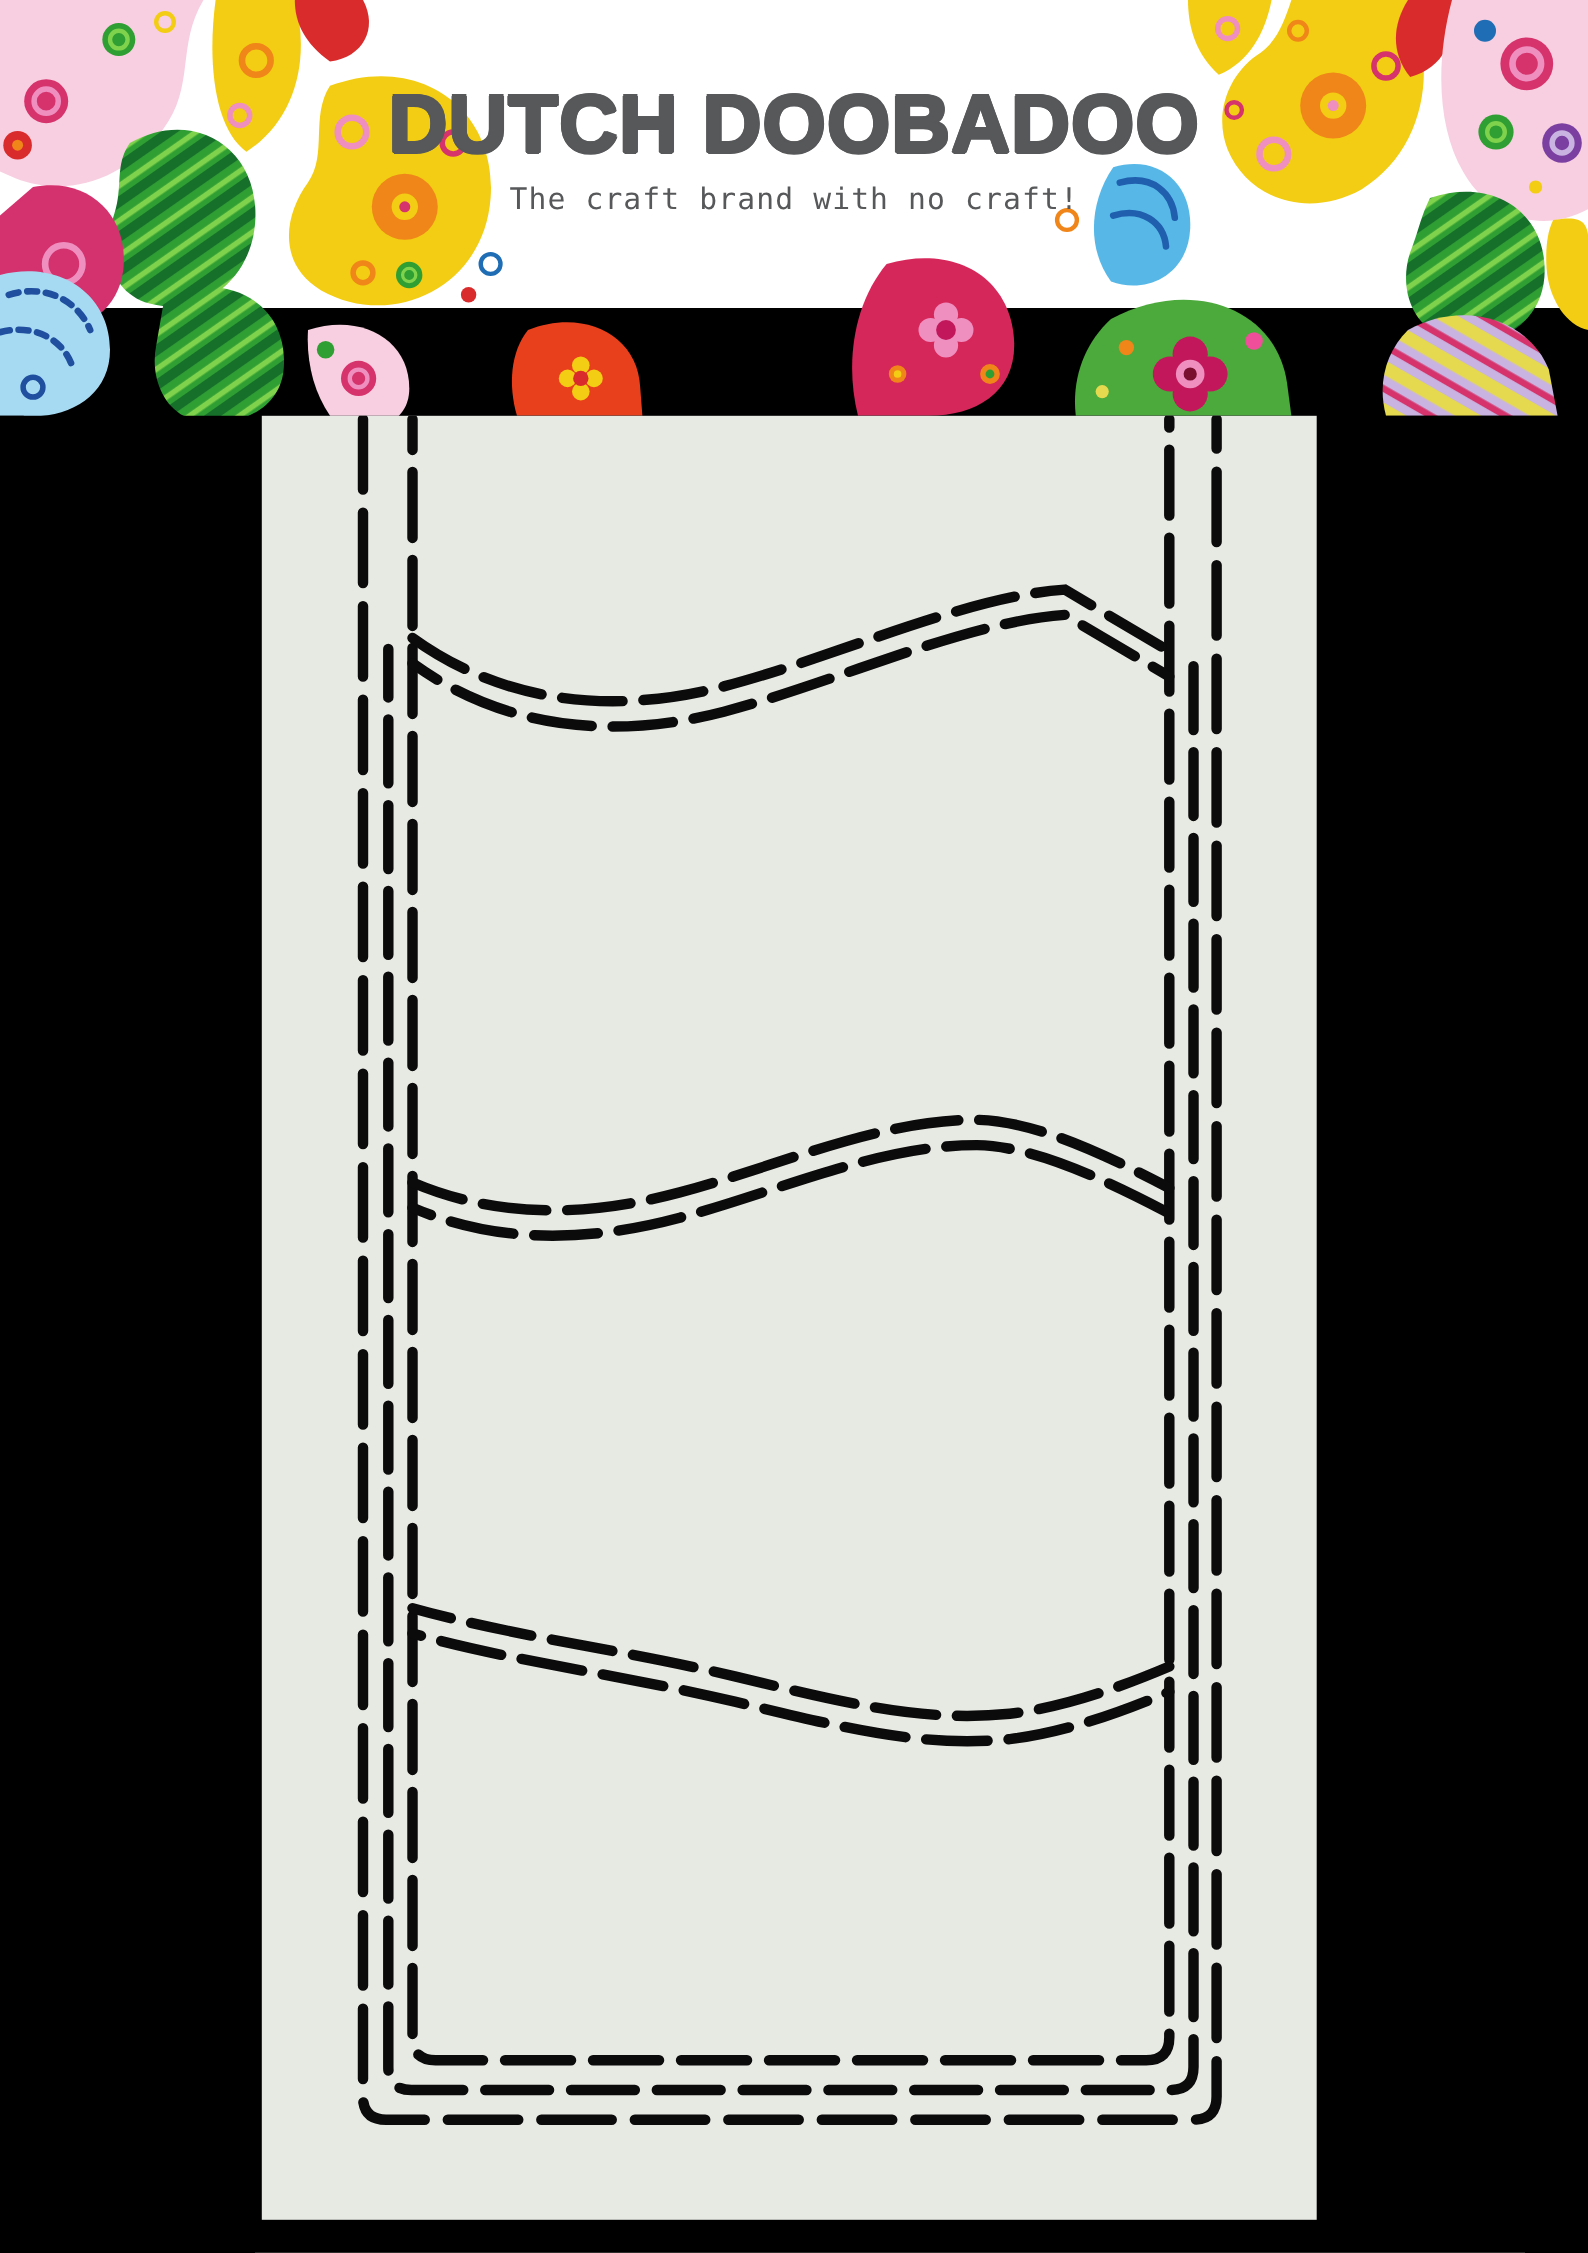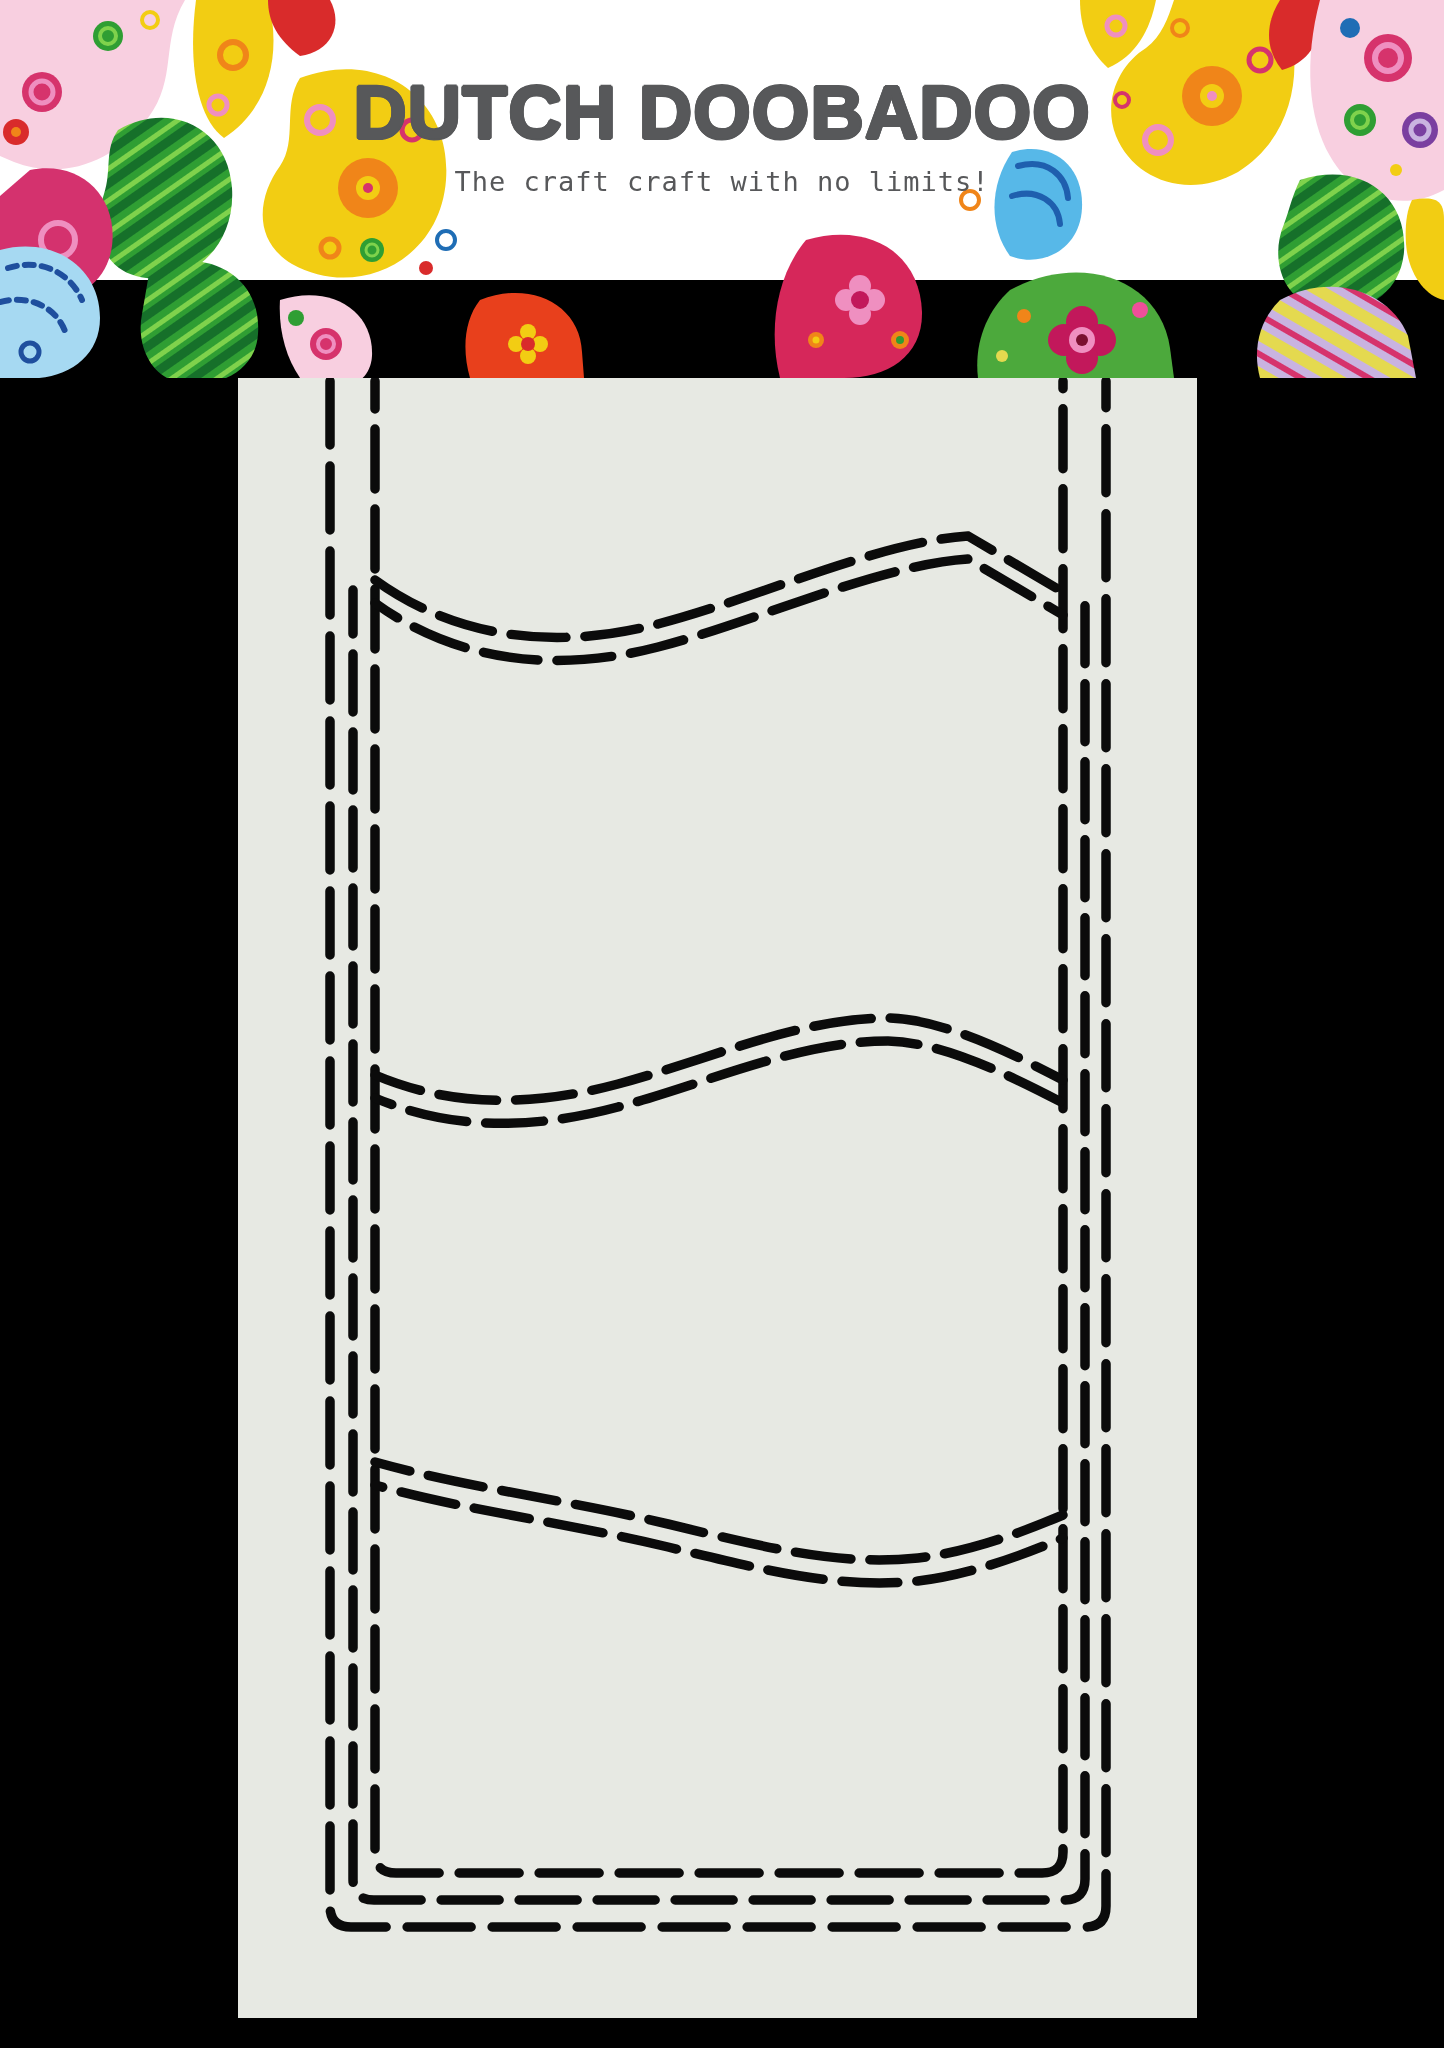--- a/index.html
+++ b/index.html
@@ -195,21 +195,21 @@
       <path d="M520 300 C570 272 630 290 648 336 L656 378 L500 378 C492 348 500 320 520 300 Z" fill="url(#pstrR)"></path>
 
       <path d="M652 200 C676 196 684 200 684 220 L684 300 C664 296 648 272 646 244 C645 228 646 212 652 200 Z" fill="#f2cd13"></path>
       <circle class="ring" cx="210" cy="200" r="9" stroke="#f08519" stroke-width="4"></circle>
       <circle cx="196" cy="130" r="6" fill="#d6336c"></circle>
     </g>
   </svg>
 
   <div class="brandblock">
     <div class="brand">DUTCH DOOBADOO</div>
-    <div class="tagline">The craft craft with no limits!</div>
+    <div class="tagline">The craft brand with no craft!</div>
   </div>
 </div>
 
 <div class="stencil">
   <svg viewBox="0 0 959 1640" aria-hidden="true">
 
     <path class="cutline" d="M 92 3 V 1528 Q 92 1549 113 1549 H 847 Q 868 1549 868 1528 V 3" stroke-dasharray="64 21"></path>
 
     <path class="cutline" d="M 115 212 V 1501 Q 115 1522 136 1522 H 826 Q 847 1522 847 1501 V 224" stroke-dasharray="58 20" stroke-dashoffset="14"></path>
 

